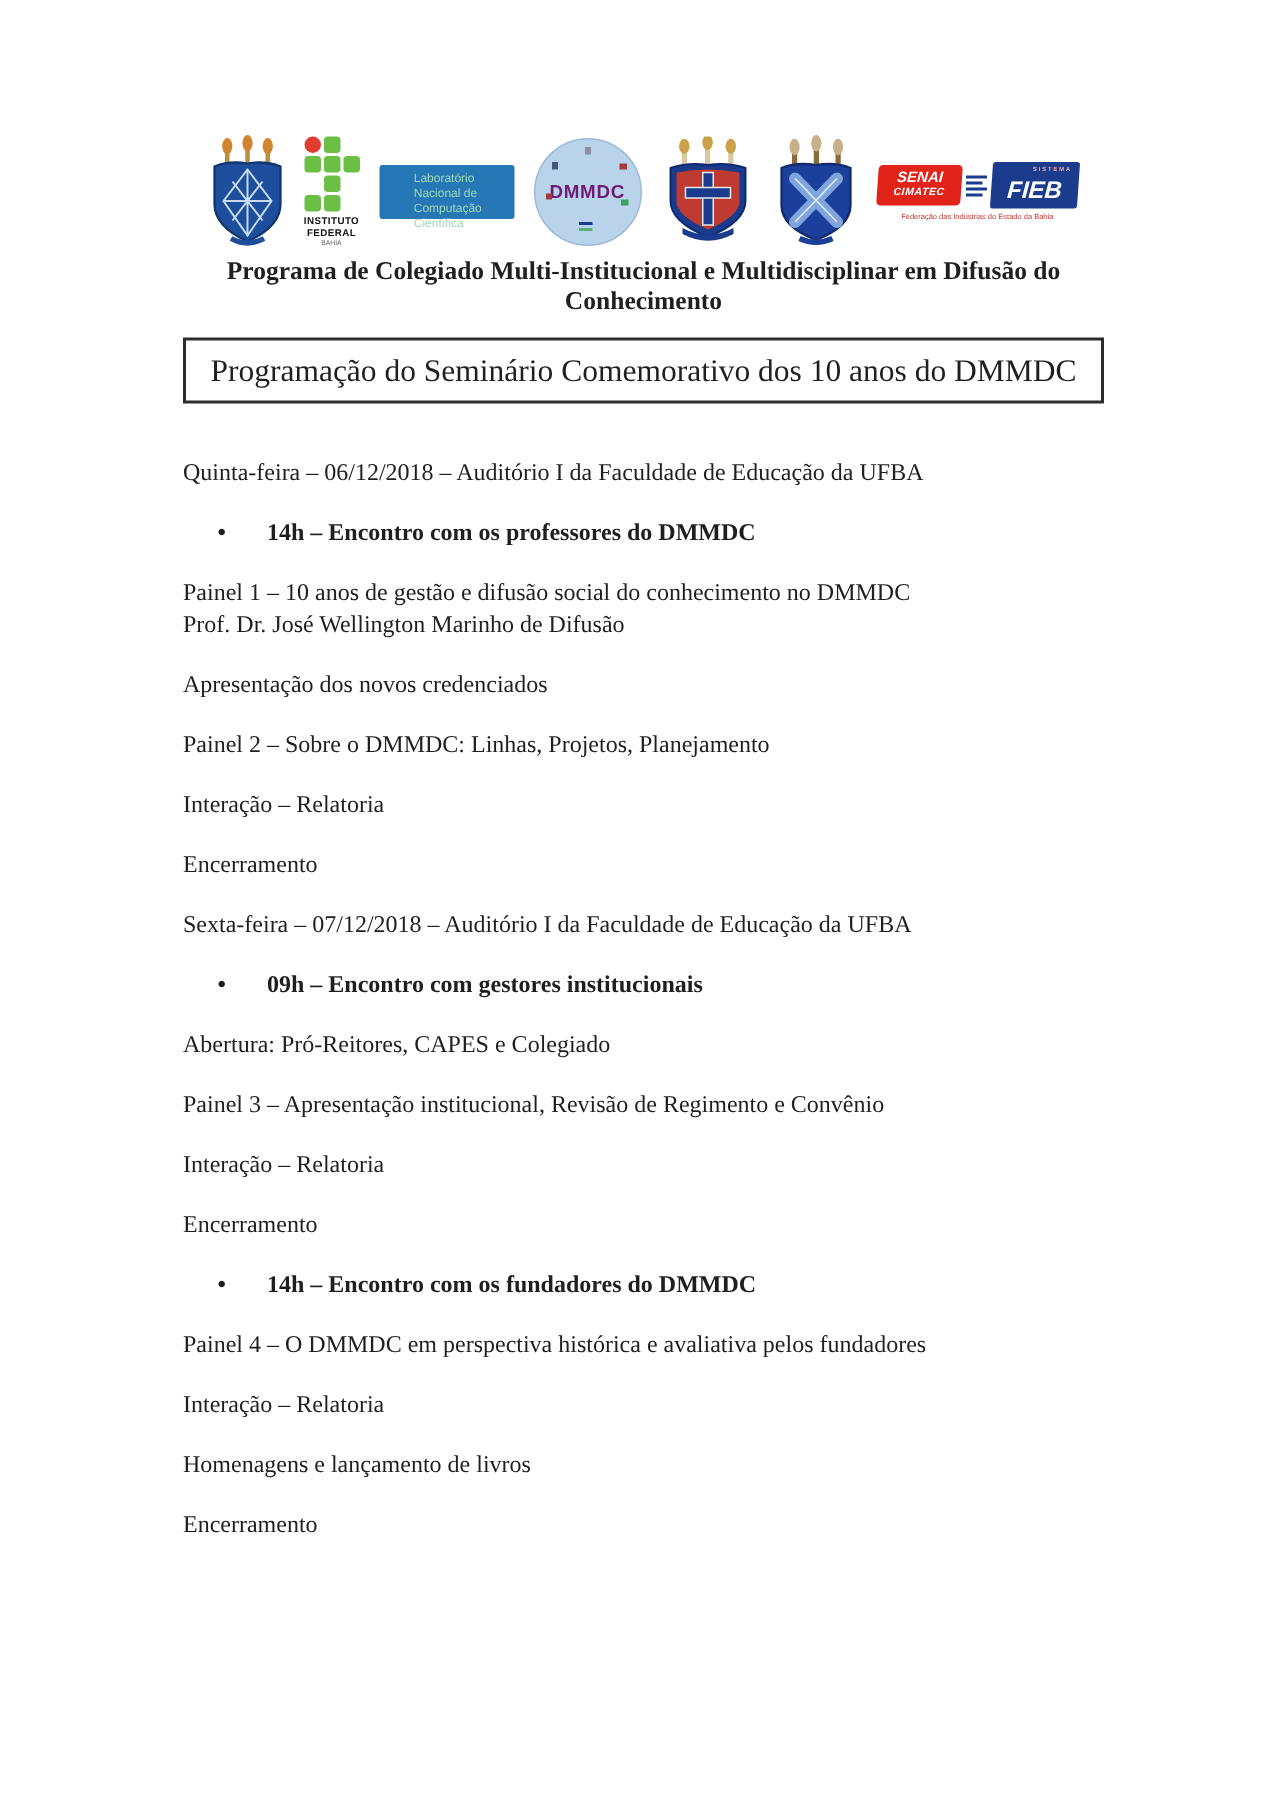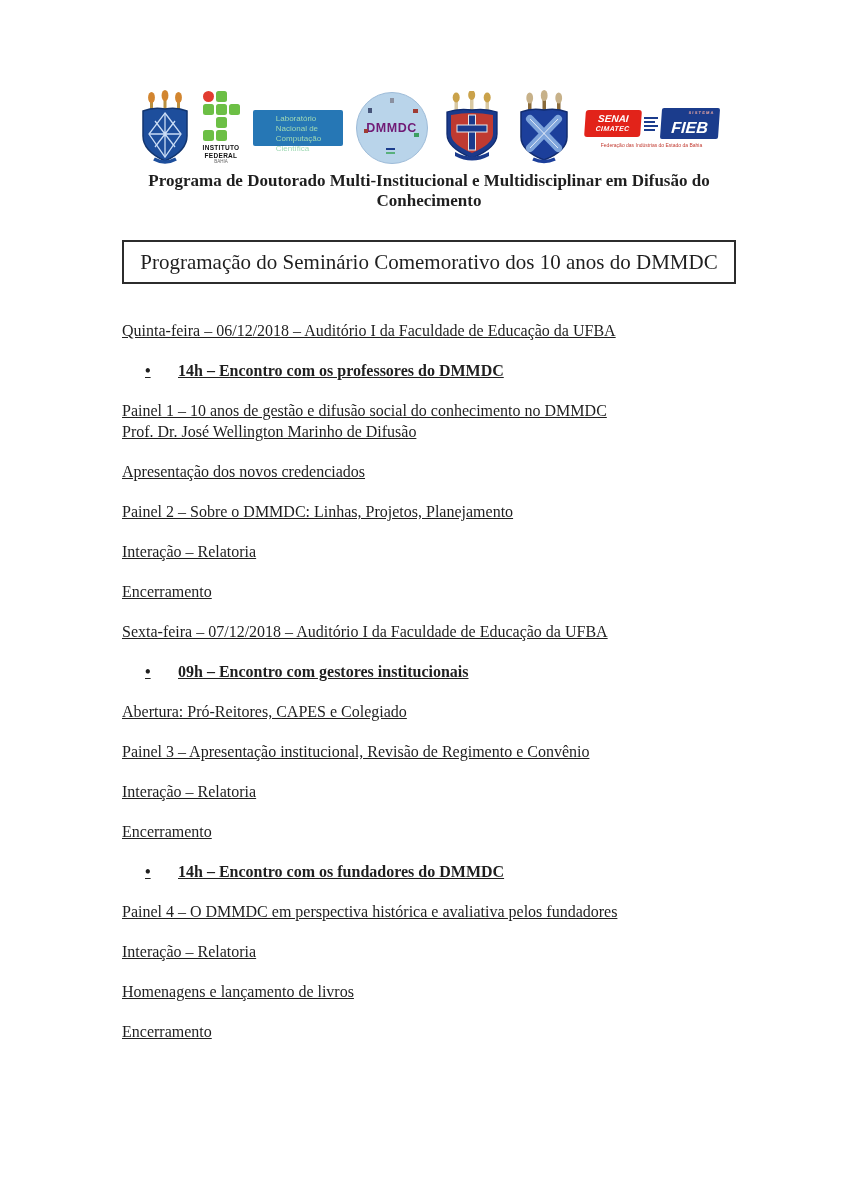--- a/index.html
+++ b/index.html
@@ -62,24 +62,24 @@
   .fieb-sistema { position:absolute; top:2px; right:5px; font-size:4px; color:#f0a9a2;
                   letter-spacing:1.2px; font-family:"Liberation Sans",sans-serif; font-weight:bold; }
   .fieb-label { font-family:"Liberation Sans",sans-serif; font-weight:bold; font-style:italic;
                 font-size:16px; line-height:16px; }
   .fieb-caption { margin-top:3px; font-family:"Liberation Sans",sans-serif; font-size:5px;
                   color:#c23b31; white-space:nowrap; }
 
   
   .program-title { margin-top:3px; text-align:center; font-weight:bold;
                    font-size:17px; line-height:20px; padding:0 14px; }
-  .title-box { margin-top:29px; border:2px solid #2c2c2c; height:44px;
+  .title-box { margin-top:14px; border:2px solid #2c2c2c; height:44px;
                display:flex; align-items:center; justify-content:center;
                font-size:21px; }
-  .schedule { margin-top:36px;text-decoration:underline; }
+  .schedule { margin-top:36px; }
   .doc-line { font-size:16px; line-height:21px; margin-bottom:19px; }
   .two-line span { display:block; }
   .bullet-row { display:flex; font-weight:bold; font-size:16px; line-height:21px;
                 margin-bottom:19px; padding-left:23px; }
   .bullet-glyph { width:33px; flex:0 0 33px; }
   .day-gap { }
 </style>
 </head>
 <body>
 
@@ -224,21 +224,21 @@
         <div class="fieb-box">
           <span class="fieb-sistema">SISTEMA</span>
           <span class="fieb-label">FIEB</span>
         </div>
       </div>
       <div class="fieb-caption">Federação das Indústrias do Estado da Bahia</div>
     </div>
 
   </div>
 
-  <div class="program-title">Programa de Doutorado Multi-Institucional e Multidisciplinar em Difusão do Conhecimento</div>
+  <div class="program-title">Programa de Colegiado Multi-Institucional e Multidisciplinar em Difusão do Conhecimento</div>
 
   <div class="title-box">
     <span>Programação do Seminário Comemorativo dos 10 anos do DMMDC</span>
   </div>
 
   <div class="schedule">
 
     <p class="doc-line">Quinta-feira – 06/12/2018 – Auditório I da Faculdade de Educação da UFBA</p>
 
     <div class="bullet-row">

